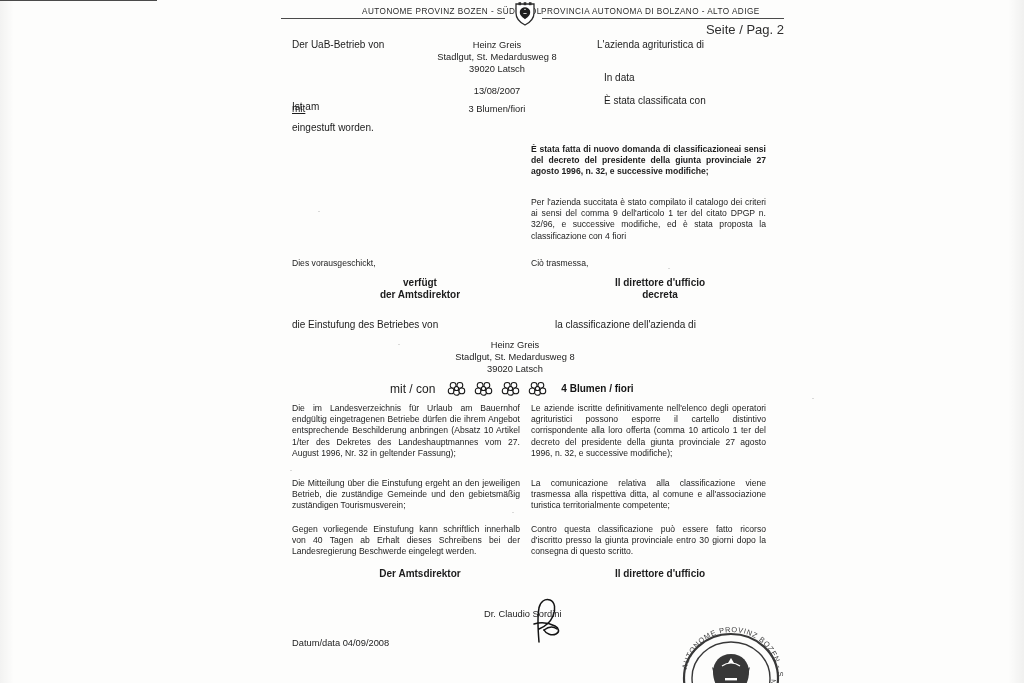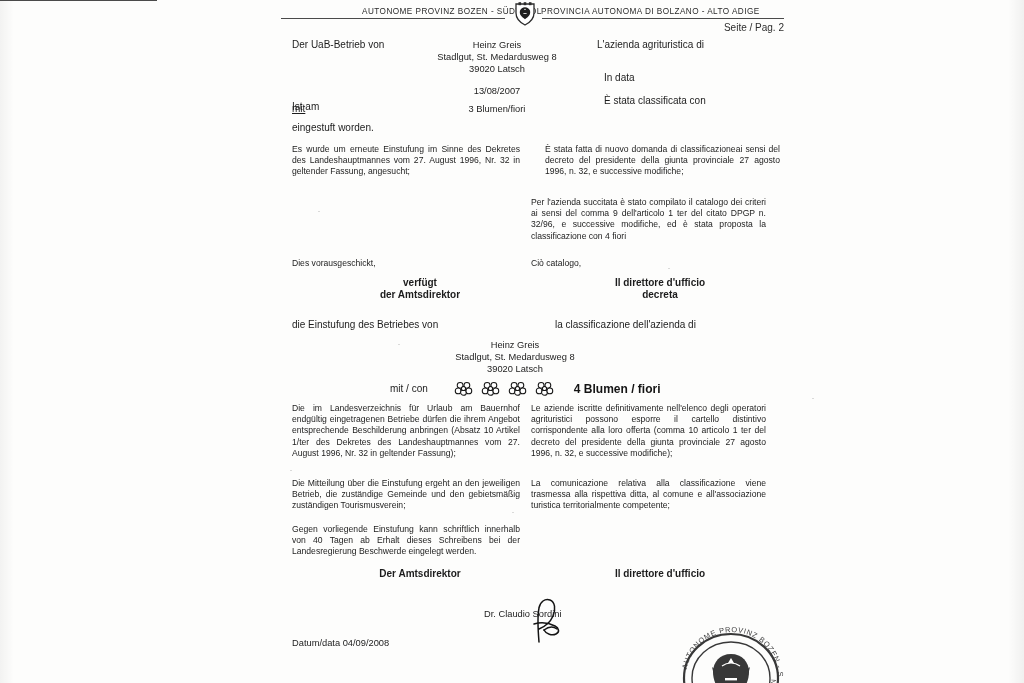--- a/index.html
+++ b/index.html
@@ -75,21 +75,21 @@
     top: 18px;
   }
   #rule-left  { left: 281px; width: 224px; }
   #rule-right { left: 542px; width: 242px; }
   #rule-page  { left: 627px; top: 19px; width: 157px; height: 1px; background:#4a4a4a; }
 
   #page-num {
     position: absolute;
     right: 240px;
     top: 22px;
-    font-size: 10px;
+    font-size: 13px;
     color: #2e2e2e;
     white-space: nowrap;
   }
 
   
   .t {
     position: absolute;
     font-size: 10px;
     line-height: 11.6px;
     color: #1c1c1c;
@@ -118,34 +118,34 @@
   
   #flower-row {
     position: absolute;
     left: 390px;
     top: 381px;
     display: flex;
     align-items: center;
     gap: 0px;
   }
   #flower-row .lbl-mitcon {
-    font-size: 10px;
-    color: #1c1c1c;
-    margin-right: 26px;
+    font-size: 12px;
+    color: #1c1c1c;
+    margin-right: 12px;
     white-space: nowrap;
   }
   .flower {
     width: 19px;
     height: 15px;
     margin-right: 8px;
   }
   #flower-count {
-    font-size: 12px;
+    font-size: 10px;
     font-weight: bold;
-    margin-left: 12px;
+    margin-left: 6px;
     white-space: nowrap;
     color: #141414;
   }
 
   
   #sig-name {
     position: absolute;
     left: 484px;
     top: 609px;
     font-size: 9.3px;
@@ -232,30 +232,29 @@
   <div class="t" style="left:292px; top:85px;margin-top:16px;">Ist am</div>
   <div class="addr" style="left:402px; top:85px; width:190px;">13/08/2007</div>
   <div class="t" style="left:604px; top:72px;text-align:right;">In data</div>
 
   <div class="t" style="left:292px; top:103px;text-decoration:underline;">mit</div>
   <div class="addr" style="left:402px; top:103px; width:190px;">3  Blumen/fiori</div>
   <div class="t" style="left:604px; top:95px;">È stata classificata con</div>
 
   <div class="t" style="left:292px; top:122px;">eingestuft worden.</div>
 
-  <div class="para" style="left:292px; top:144px; width:228px;">Es wurde um erneute Einstufung im Sinne des Dekretes des Landeshauptmannes vom 27. August 1996, Nr. 32 in geltender Fassung, angesucht;</div>
-
-  <div class="para" style="left:545px; top:144px; width:235px;">È stata fatta di nuovo domanda di classificazioneai sensi del decreto del presidente della giunta provinciale 27 agosto 1996, n. 32, e successive modifiche;</div>
+
+  <div class="para" style="left:531px; top:144px; width:235px;font-weight:bold;">È stata fatta di nuovo domanda di classificazioneai sensi del decreto del presidente della giunta provinciale 27 agosto 1996, n. 32, e successive modifiche;</div>
 
 
   <div class="para" style="left:531px; top:197px; width:235px;">Per l'azienda succitata è stato compilato il catalogo dei criteri ai sensi del comma 9 dell'articolo 1 ter del citato DPGP n. 32/96, e successive modifiche, ed è stata proposta la classificazione con 4 fiori</div>
 
   <div class="para" style="left:292px; top:258px; width:228px;">Dies vorausgeschickt,</div>
 
-  <div class="para" style="left:531px; top:258px; width:235px;">Ciò catalogo,</div>
+  <div class="para" style="left:531px; top:258px; width:235px;">Ciò trasmessa,</div>
 
   <div class="t ctr bold" style="left:340px; top:277px; width:160px;">verfügt</div>
   <div class="t ctr bold" style="left:340px; top:289px; width:160px;">der Amtsdirektor</div>
 
   <div class="t ctr bold" style="left:570px; top:277px; width:180px;">Il direttore d'ufficio</div>
   <div class="t ctr bold" style="left:570px; top:289px; width:180px;">decreta</div>
 
   <div class="t" style="left:292px; top:319px;">die Einstufung des Betriebes von</div>
   <div class="t" style="left:531px; top:319px;padding-left:24px;">la classificazione dell'azienda di</div>
 
@@ -321,20 +320,21 @@
   <div class="para" style="left:292px; top:403px; width:228px;">Die im Landesverzeichnis für Urlaub am Bauernhof endgültig eingetragenen Betriebe dürfen die ihrem Angebot entsprechende Beschilderung anbringen (Absatz 10 Artikel 1/ter des Dekretes des Landeshauptmannes vom 27. August 1996, Nr. 32 in geltender Fassung);</div>
 
   <div class="para" style="left:531px; top:403px; width:235px;">Le aziende iscritte definitivamente nell'elenco degli operatori agrituristici possono esporre il cartello distintivo corrispondente alla loro offerta (comma 10 articolo 1 ter del decreto del presidente della giunta provinciale 27 agosto 1996, n. 32, e successive modifiche);</div>
 
   <div class="para" style="left:531px; top:478px; width:235px;">La comunicazione relativa alla classificazione viene trasmessa alla rispettiva ditta, al comune e all'associazione turistica territorialmente competente;</div>
 
   <div class="para" style="left:292px; top:478px; width:228px;">Die Mitteilung über die Einstufung ergeht an den jeweiligen Betrieb, die zuständige Gemeinde und den gebietsmäßig zuständigen Tourismusverein;</div>
 
   <div class="para" style="left:292px; top:524px; width:228px;">Gegen vorliegende Einstufung kann schriftlich innerhalb von 40 Tagen ab Erhalt dieses Schreibens bei der Landesregierung Beschwerde eingelegt werden.</div>
 
+  <div class="para" style="left:531px; top:524px; width:235px;">Contro questa classificazione può essere fatto ricorso d'iscritto presso la giunta provinciale entro 30 giorni dopo la consegna di questo scritto.</div>
 
   <div class="t ctr bold" style="left:330px; top:568px; width:180px;">Der Amtsdirektor</div>
 
   <div class="t ctr bold" style="left:570px; top:568px; width:180px;">Il direttore d'ufficio</div>
 
   <div id="sig-name">Dr. Claudio Sordini</div>
 
   <div id="sig-scribble">
     <svg viewBox="0 0 62 52" width="62" height="52">
       <g fill="none" stroke="#141414" stroke-width="1.5" stroke-linecap="round">

